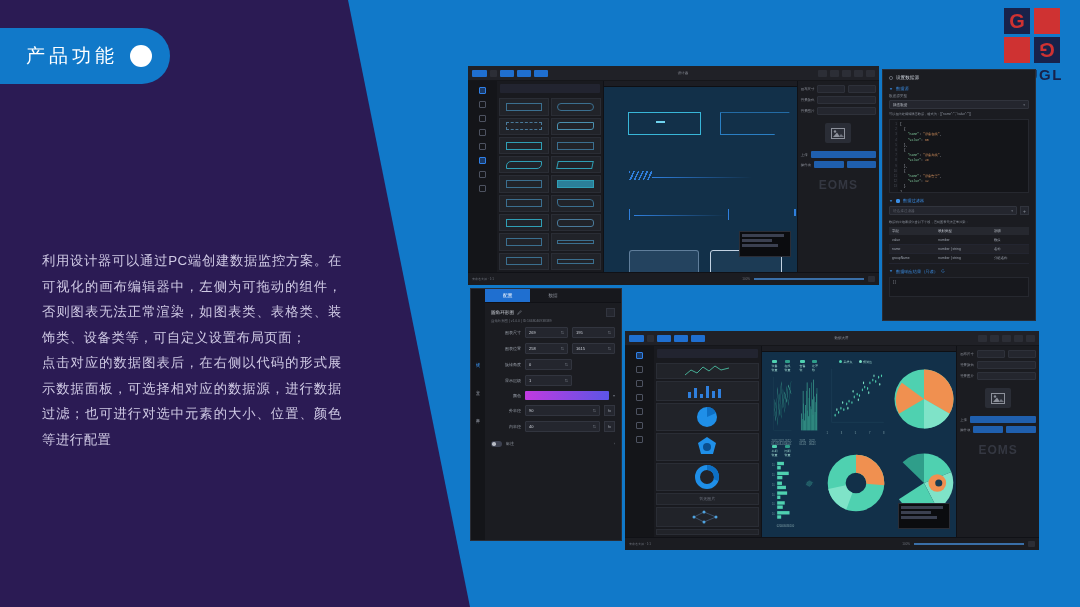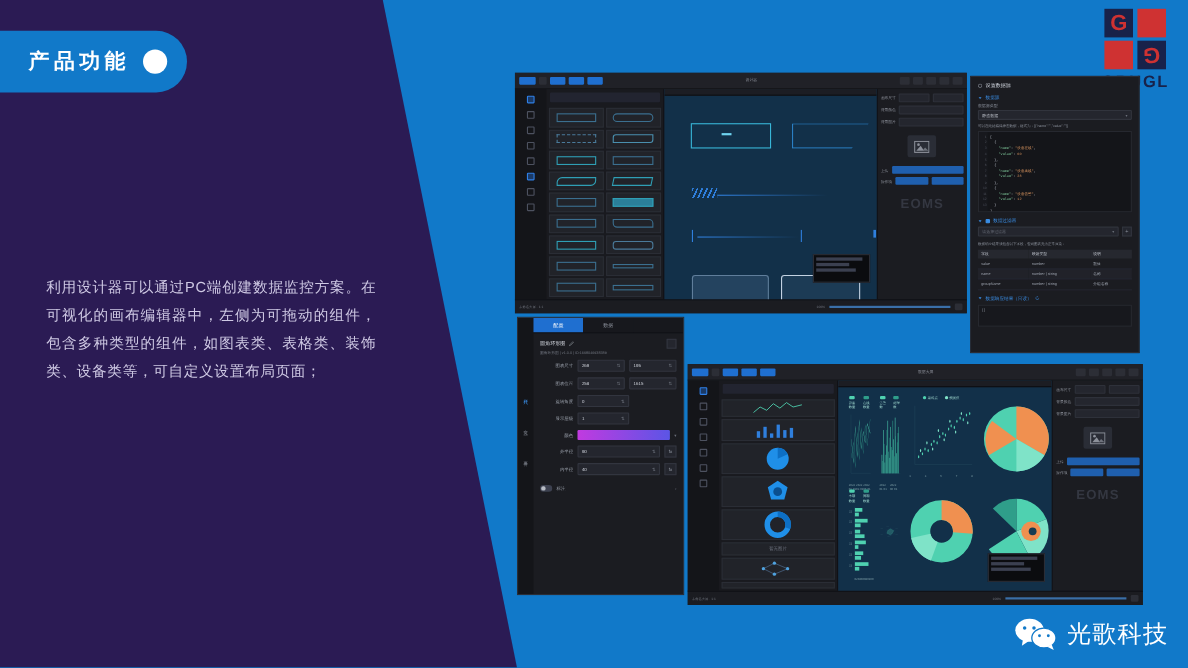--- a/index.html
+++ b/index.html
@@ -18,21 +18,21 @@
     clip-path: polygon(0 0, 348px 0, 470px 607px, 0 607px);
   }
 
   
   #badge {
     position: absolute; left: 0; top: 28px; height: 56px; width: 170px;
     background: #1179c9; border-radius: 0 28px 28px 0;
     display: flex; align-items: center; padding-left: 26px;
   }
   #badge-label {
-    color: #ffffff; font-size: 19px; letter-spacing: 4px; font-weight: 700;
+    color: #ffffff; font-size: 19px; letter-spacing: 4px; font-weight: 400;
   }
   #badge-dot {
     position: absolute; right: 18px; top: 50%; transform: translateY(-50%);
     width: 22px; height: 22px; border-radius: 50%; background: #ffffff;
   }
 
   
   #headline { position: absolute; left: 28px; top: 100px; width: 340px; }
   #headline div {
     color: #6e6596; font-size: 43px; letter-spacing: 5px; line-height: 1.28;
@@ -195,46 +195,34 @@
 
   <div id="badge">
     <span id="badge-label">产品功能</span>
     <span id="badge-dot"></span>
   </div>
 
   <div id="headline">
   </div>
 
   <div id="bodycopy">
-    <p>利用设计器可以通过PC端创建数据监控方案。在可视化的画布编辑器中，左侧为可拖动的组件，包含多种类型的组件，如图表类、表格类、装饰类、设备类等，可自定义设置布局页面；</p>
+    <p>利用设计器可以通过PC端创建数据监控方案。在可视化的画布编辑器中，左侧为可拖动的组件，否则图表无法正常渲染，如图表类、表格类、装饰类、设备类等，可自定义设置布局页面；</p>
+    <p>点击对应的数据图表后，在右侧以代码的形式展示数据面板，可选择相对应的数据源，进行数据过滤；也可进行对选中元素的大小、位置、颜色等进行配置</p>
   </div>
 
   <div id="grugl">
     <div class="g-grid">
       <div class="g-cell g-dark">G</div>
       <div class="g-cell g-red"></div>
       <div class="g-cell g-red"></div>
       <div class="g-cell g-dark g-rot">G</div>
     </div>
     <div id="grugl-name">GRUGL</div>
   </div>
 
-  <div id="wechat">
-    <svg width="40" height="32" viewBox="0 0 40 32">
-      <ellipse cx="14" cy="12" rx="13" ry="10.5" fill="#ffffff"></ellipse>
-      <polygon points="8,20 7,26 13,22" fill="#ffffff"></polygon>
-      <circle cx="9.5" cy="10" r="1.6" fill="#1179c9"></circle>
-      <circle cx="18" cy="10" r="1.6" fill="#1179c9"></circle>
-      <ellipse cx="27" cy="19" rx="11" ry="9" fill="#ffffff" stroke="#1179c9" stroke-width="1.2"></ellipse>
-      <polygon points="34,25 36,30 30,27" fill="#ffffff"></polygon>
-      <circle cx="23" cy="17" r="1.3" fill="#1179c9"></circle>
-      <circle cx="31" cy="17" r="1.3" fill="#1179c9"></circle>
-    </svg>
-    <span id="wechat-label">光歌科技</span>
-  </div>
 
   <div class="shot" style="left:468px; top:66px; width:411px; height:219px;">
     <div class="app">
 
       <div class="titlebar">
         <span class="tb-btn" style="width:15px"></span>
         <span class="tb-btn" style="width:7px;background:#2c2e36"></span>
         <span class="tb-btn" style="width:14px"></span>
         <span class="tb-btn" style="width:14px"></span>
         <span class="tb-btn" style="width:14px"></span>

